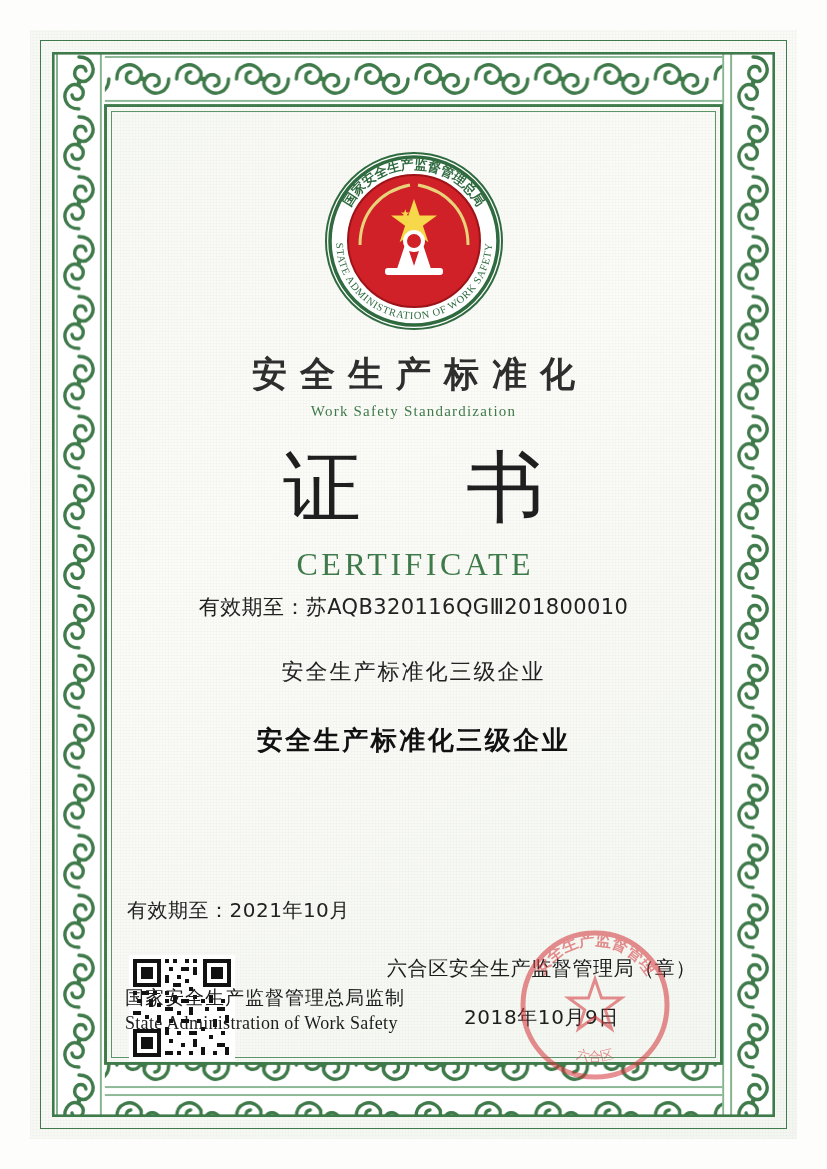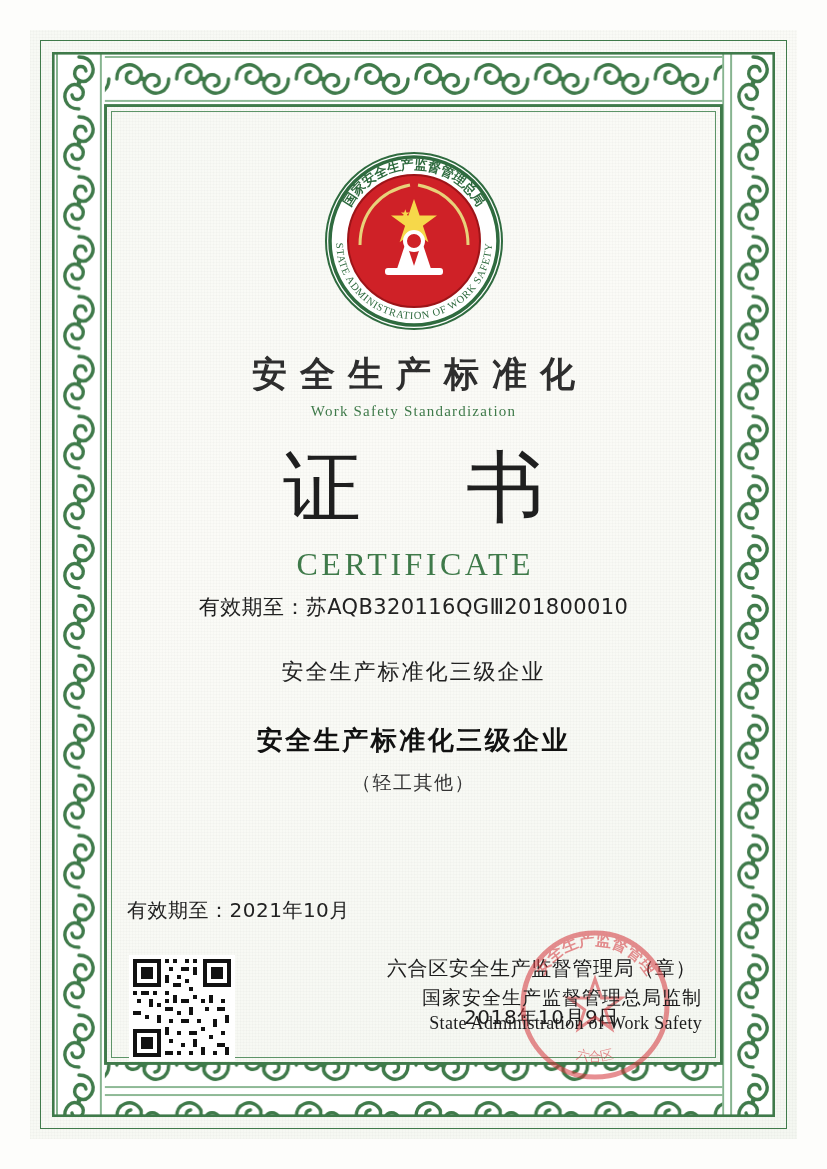--- a/index.html
+++ b/index.html
@@ -231,21 +231,21 @@
     opacity: 0.55;
     pointer-events: none;
   }
   .stamp svg { display: block; }
 
   
   .footer {
     position: absolute;
     left: 0; right: 0;
     bottom: 10px;
-    text-align: right;
+    text-align: left;
   }
   .footer .cn {
     font-family: "DejaVu Sans", sans-serif;
     font-size: 19px;
     color: #1d1d1d;
     letter-spacing: 1px;
   }
   .footer .en {
     font-family: "Liberation Serif", serif;
     font-size: 18px;
@@ -335,21 +335,20 @@
       <div class="cert-word">
         <div class="zh">证 书</div>
         <div class="en">CERTIFICATE</div>
       </div>
 
       <div class="cert-no">有效期至：苏AQB320116QGⅢ201800010</div>
 
       <div class="company">安全生产标准化三级企业</div>
 
       <div class="grade">安全生产标准化三级企业</div>
-      <div class="grade-sub">（轻工其他）</div>
 
       <div class="validity">有效期至：2021年10月</div>
 
       <div class="qr">
         <svg width="106" height="106" viewBox="0 0 106 106" shape-rendering="crispEdges">
           <rect width="106" height="106" fill="#ffffff"></rect>
           <g fill="#111111">
 
             <rect x="4" y="4" width="28" height="28"></rect>
               <rect x="8" y="8" width="20" height="20" fill="#fff"></rect>

